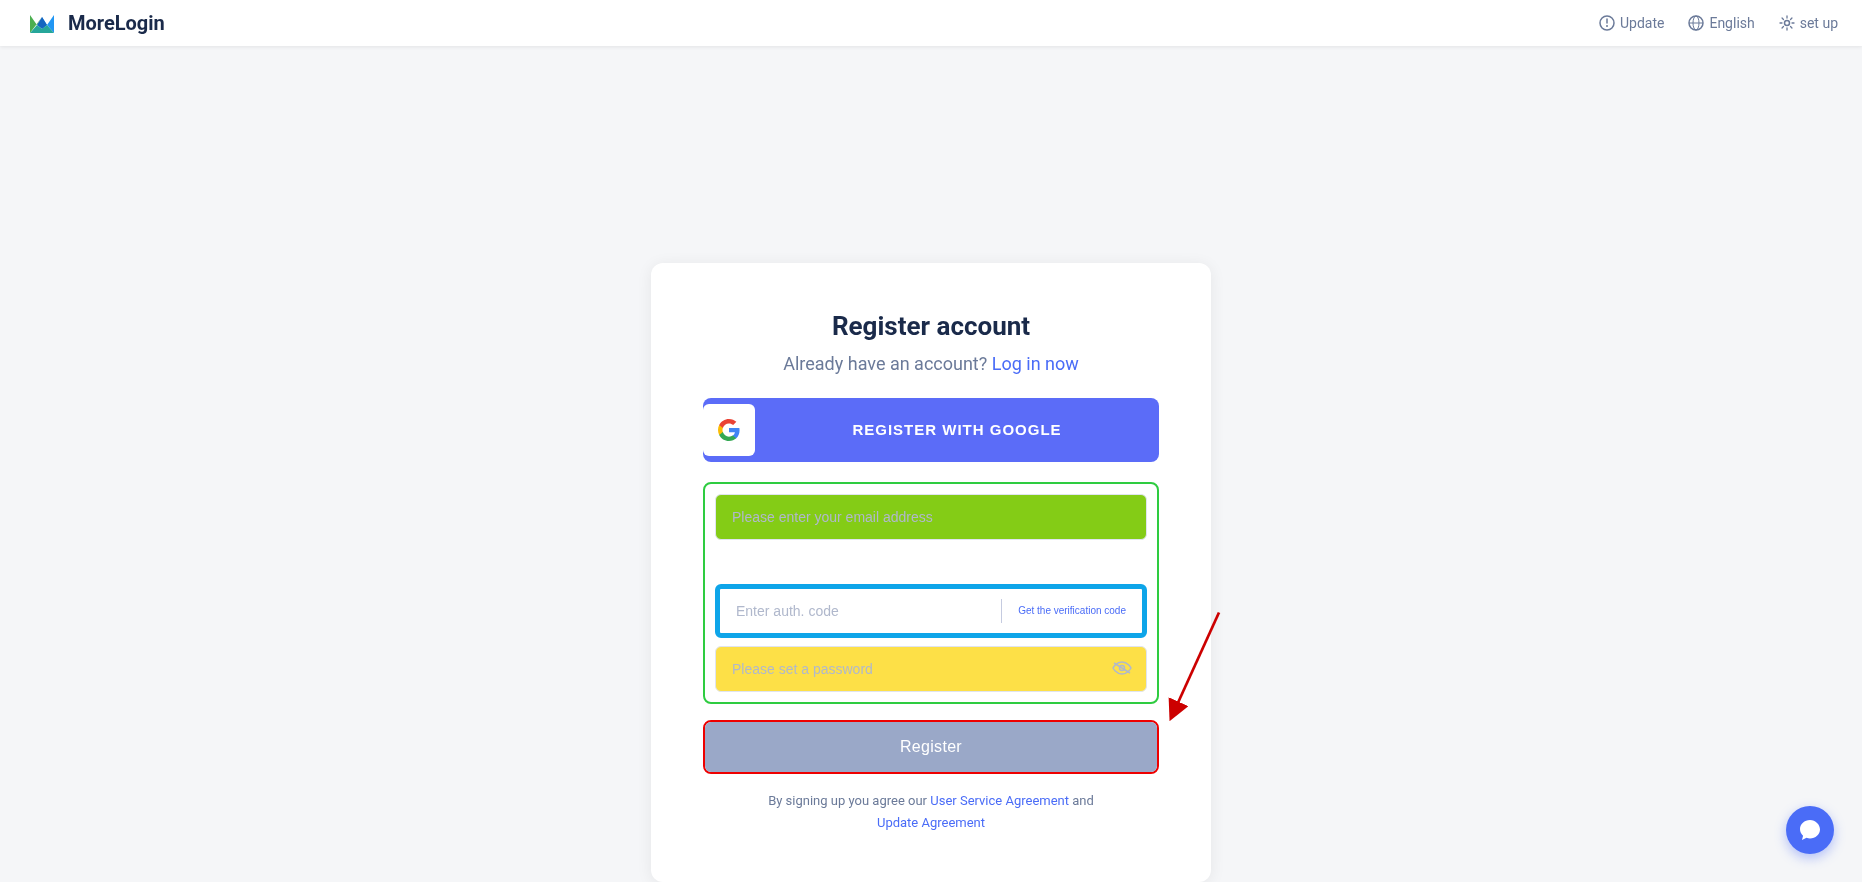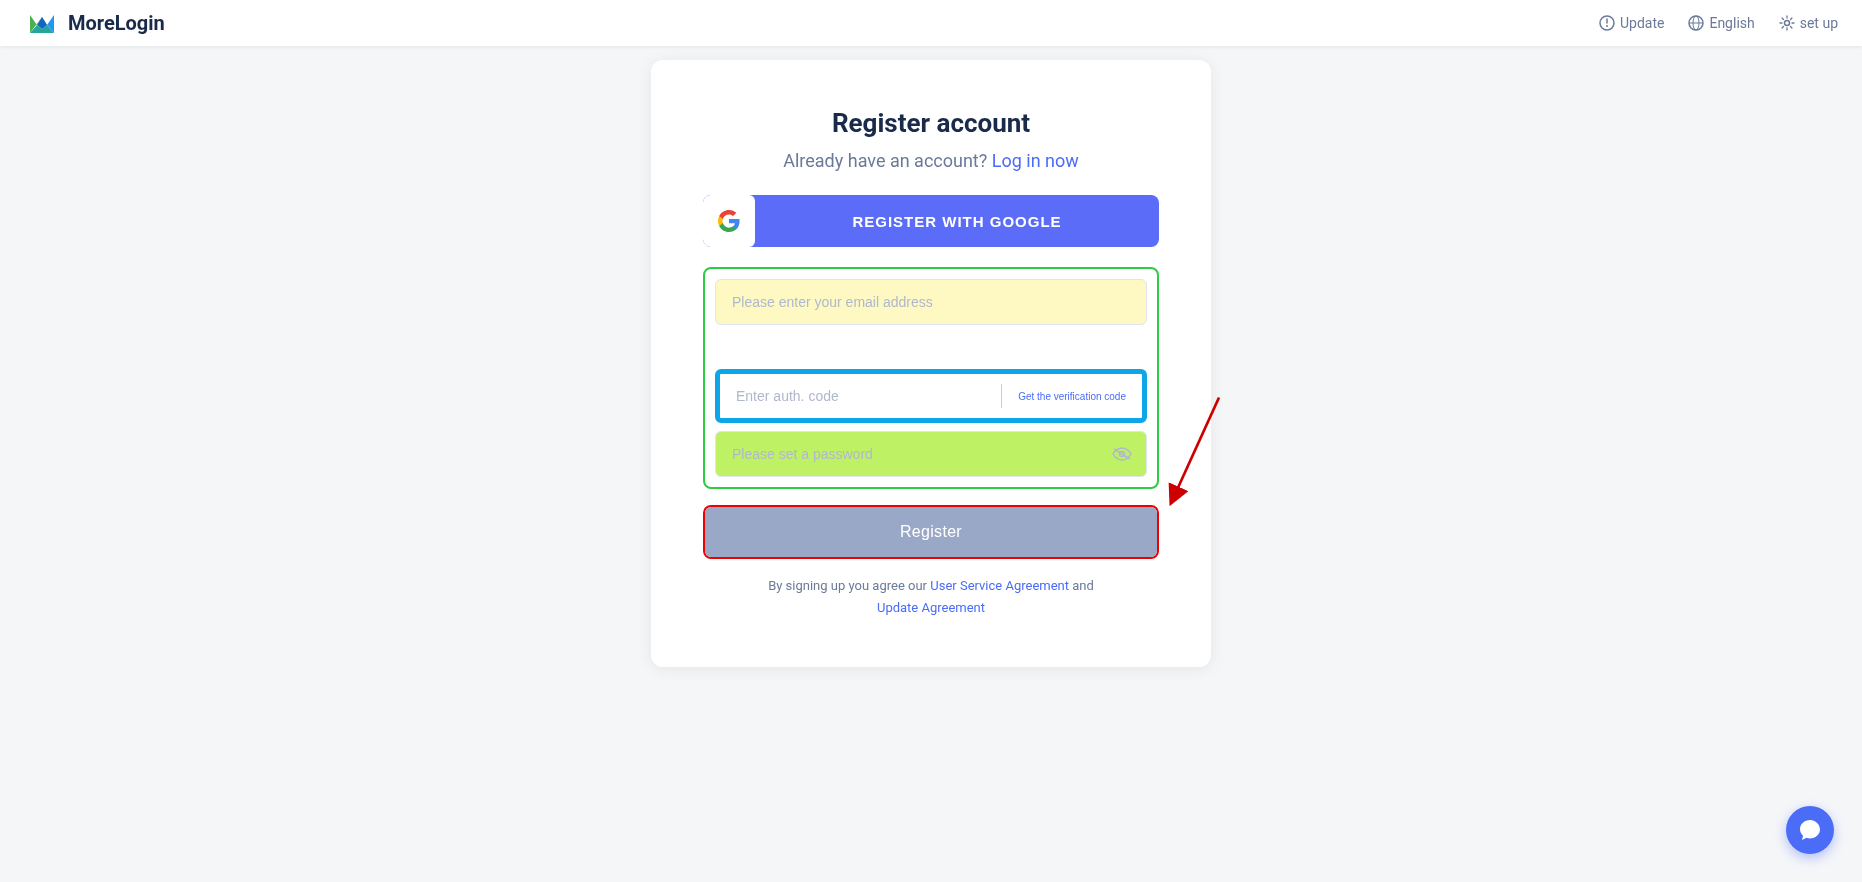--- a/index.html
+++ b/index.html
@@ -51,21 +51,21 @@
       gap: 5px;
       cursor: pointer;
       color: #6b7a99;
     }
 
     
     .main {
       position: absolute;
       top: 60px; left: 0; right: 0; bottom: 0;
       display: flex;
-      align-items: flex-start;
+      align-items: flex-end;
       justify-content: center;
       border-radius: 20px;
     }
     .card {
       background: #fff;
       border-radius: 12px;
       padding: 48px 52px;
       width: 560px;
       box-shadow: 0 2px 16px rgba(0,0,0,0.07);
       position: relative;
@@ -93,21 +93,21 @@
       display: flex;
       align-items: center;
       width: 100%;
       background: #5b6cf8;
       border: none;
       border-radius: 8px;
       cursor: pointer;
       padding: 0;
       overflow: hidden;
       margin-bottom: 20px;
-      height: 52px;
+      height: 64px;
     }
     .google-btn-icon {
       background: #fff;
       width: 52px;
       height: 52px;
       display: flex;
       align-items: center;
       justify-content: center;
       border-radius: 6px;
       margin: 0;
@@ -140,21 +140,21 @@
       flex-direction: column;
       gap: 8px;
     }
     .input-field {
       width: 100%;
       border: 1px solid #e0e4ef;
       border-radius: 6px;
       padding: 14px 16px;
       font-size: 14px;
       color: #1a2a4a;
-      background: #fef9c3;
+      background: #84cc16;
       outline: none;
     }
     .input-field::placeholder {
       color: #b0b8cc;
     }
 
     
     .auth-row {
       display: flex;
       align-items: center;
@@ -190,21 +190,21 @@
       cursor: pointer;
       white-space: nowrap;
     }
 
     
     .password-row {
       display: flex;
       align-items: center;
       border: 1px solid #e0e4ef;
       border-radius: 6px;
-      background: #bef264;
+      background: #fde047;
       overflow: hidden;
     }
     .password-input {
       flex: 1;
       border: none;
       padding: 14px 16px;
       font-size: 14px;
       color: #1a2a4a;
       outline: none;
       background: transparent;

